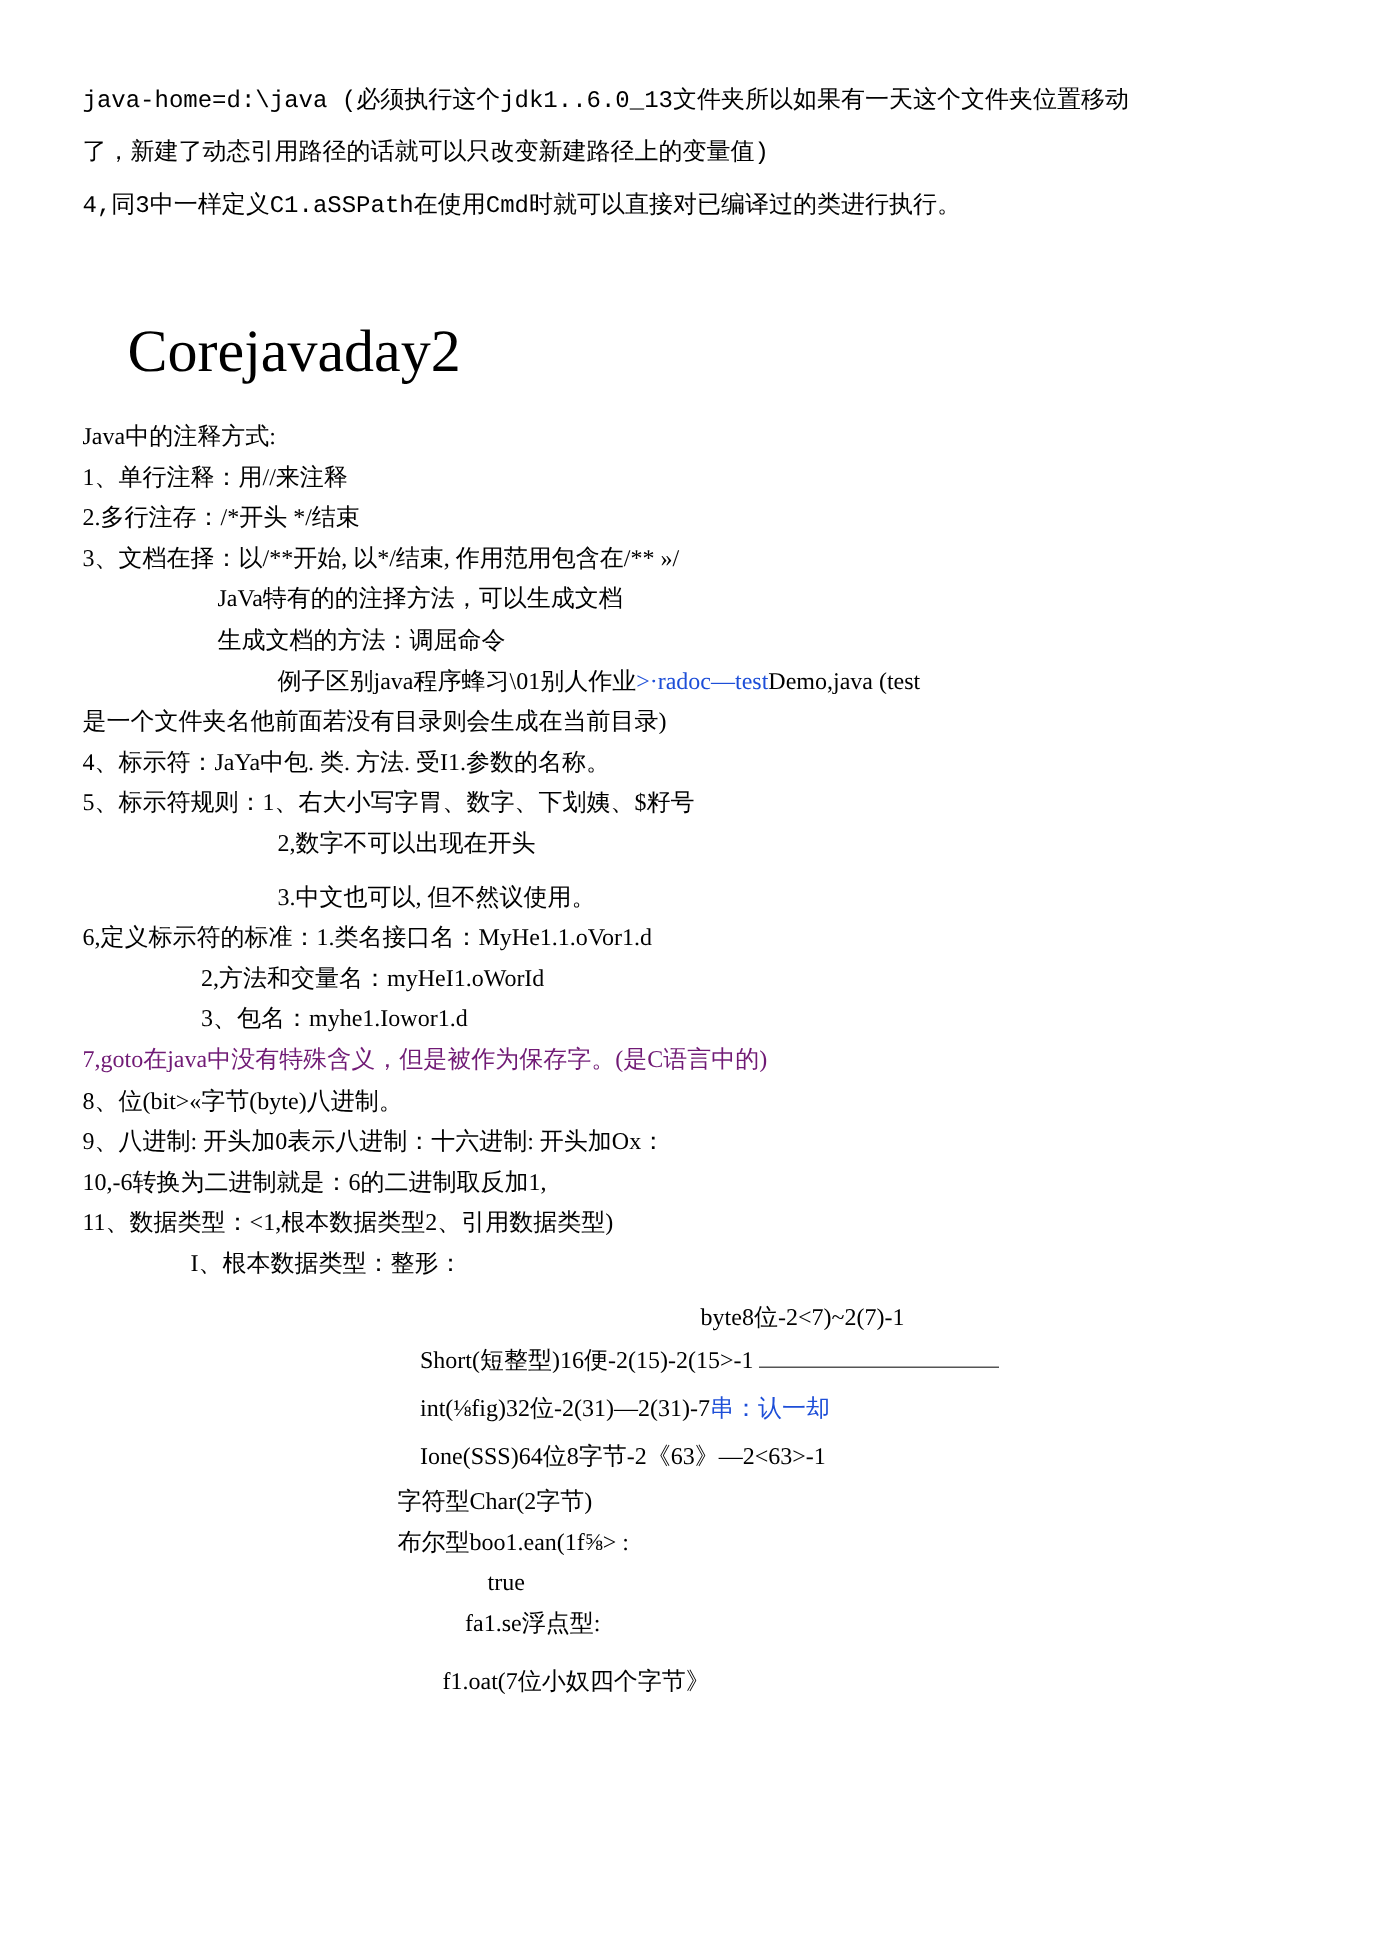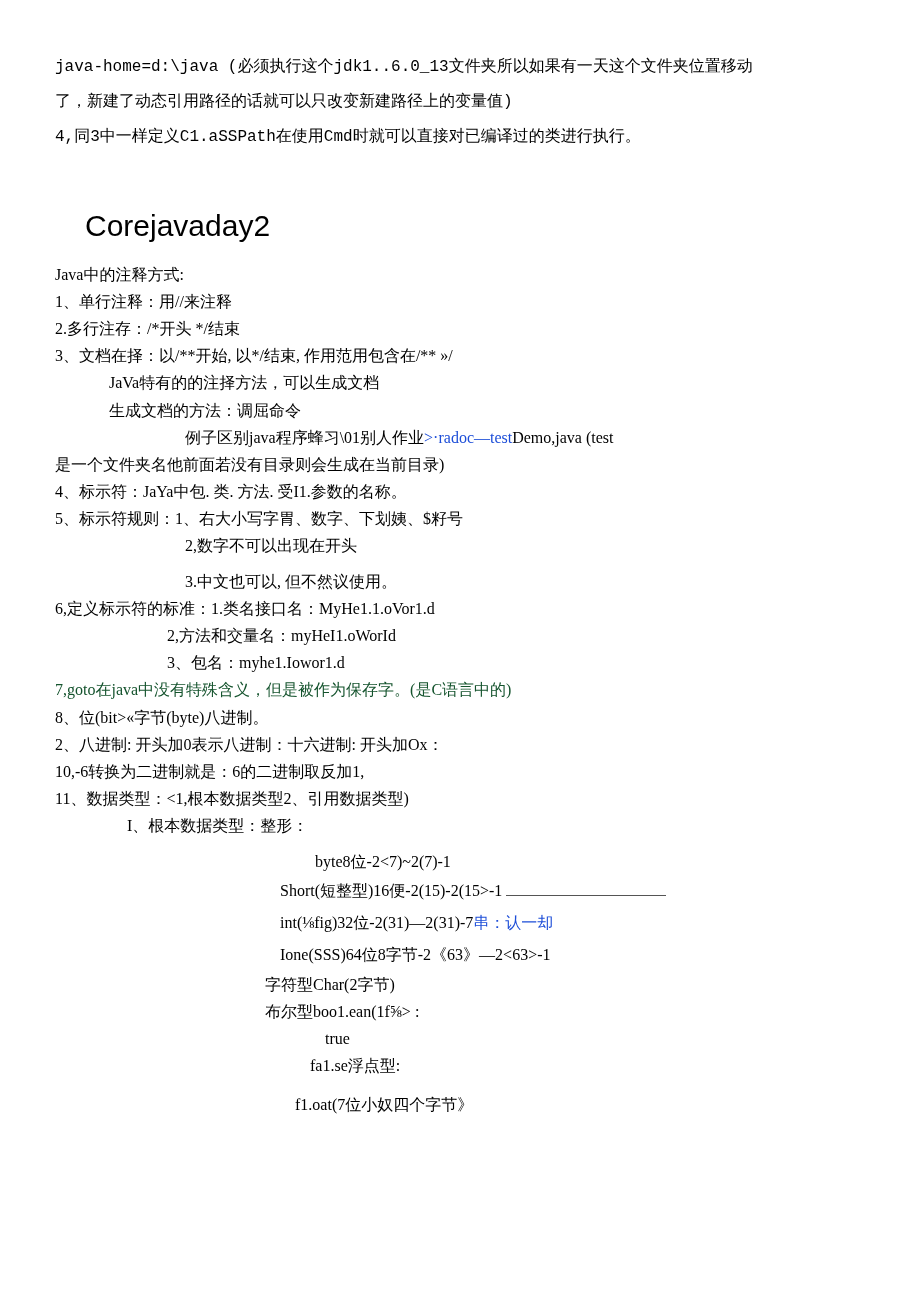--- a/index.html
+++ b/index.html
@@ -13,34 +13,34 @@
     width: 810px;
     box-sizing: border-box;
   }
   .mono {
     font-family: "Courier New", monospace;
   }
   .spaced {
     line-height: 2.2;
   }
   .heading {
-    font-family: Liberation Sans, sans-serif;
-    font-size: 30px;
+    font-family: Liberation Serif, serif;
+    font-size: 40px;
     margin: 30px 0 10px 30px;
   }
-  .indent1 { margin-left: 54px; }
+  .indent1 { margin-left: 90px; }
   .indent2 { margin-left: 130px; }
-  .indent3 { margin-left: 112px; }
+  .indent3 { margin-left: 79px; }
   .indent4 { margin-left: 72px; }
-  .center1 { margin-left: 260px; }
+  .center1 { margin-left: 260px; text-align: center; }
   .center2 { margin-left: 225px; }
   .center3 { margin-left: 270px; }
   .center4 { margin-left: 240px; }
   .green { color: #1d4ed8; }
-  .red { color: #14532d; }
+  .red { color: #701a75; }
   .underline { }
   .underline-blank {
     display: inline-block;
     border-bottom: 1px solid #555;
     width: 160px;
     height: 0.9em;
     vertical-align: baseline;
   }
   p { margin: 0; }
   .sp-small { line-height: 1.7; }
@@ -69,21 +69,21 @@
 <p class="sp-small">4、标示符：JaYa中包. 类. 方法. 受I1.参数的名称。</p>
 <p class="sp-small">5、标示符规则：1、右大小写字胃、数字、下划姨、$籽号</p>
 <p class="sp-small indent2">2,数字不可以出现在开头</p>
 <div style="height:8px"></div>
 <p class="sp-small indent2">3.中文也可以, 但不然议使用。</p>
 <p class="sp-small">6,定义标示符的标准：1.类名接口名：MyHe1.1.oVor1.d</p>
 <p class="sp-small indent3">2,方法和交量名：myHeI1.oWorId</p>
 <p class="sp-small indent3">3、包名：myhe1.Iowor1.d</p>
 <p class="sp-small red">7,goto在java中没有特殊含义，但是被作为保存字。(是C语言中的)</p>
 <p class="sp-small">8、位(bit&gt;«字节(byte)八进制。</p>
-<p class="sp-small">2、八进制: 开头加0表示八进制：十六进制: 开头加Ox：</p>
+<p class="sp-small">9、八进制: 开头加0表示八进制：十六进制: 开头加Ox：</p>
 <p class="sp-small">10,-6转换为二进制就是：6的二进制取反加1,</p>
 <p class="sp-small">11、数据类型：&lt;1,根本数据类型2、引用数据类型)</p>
 <p class="sp-small indent4">I、根本数据类型：整形：</p>
 <div style="height:8px"></div>
 <p class="sp-small center1">byte8位-2&lt;7)~2(7)-1</p>
 <p class="center2" style="line-height:2.0">
   <span>Short(短整型)16便-2(15)-2(15&gt;-1 </span><span class="underline-blank"></span>
 </p>
 <p class="center2" style="line-height:2.0">
   <span>int(⅛fig)32位-2(31)—2(31)-7</span><span class="green">串：认一却</span>

